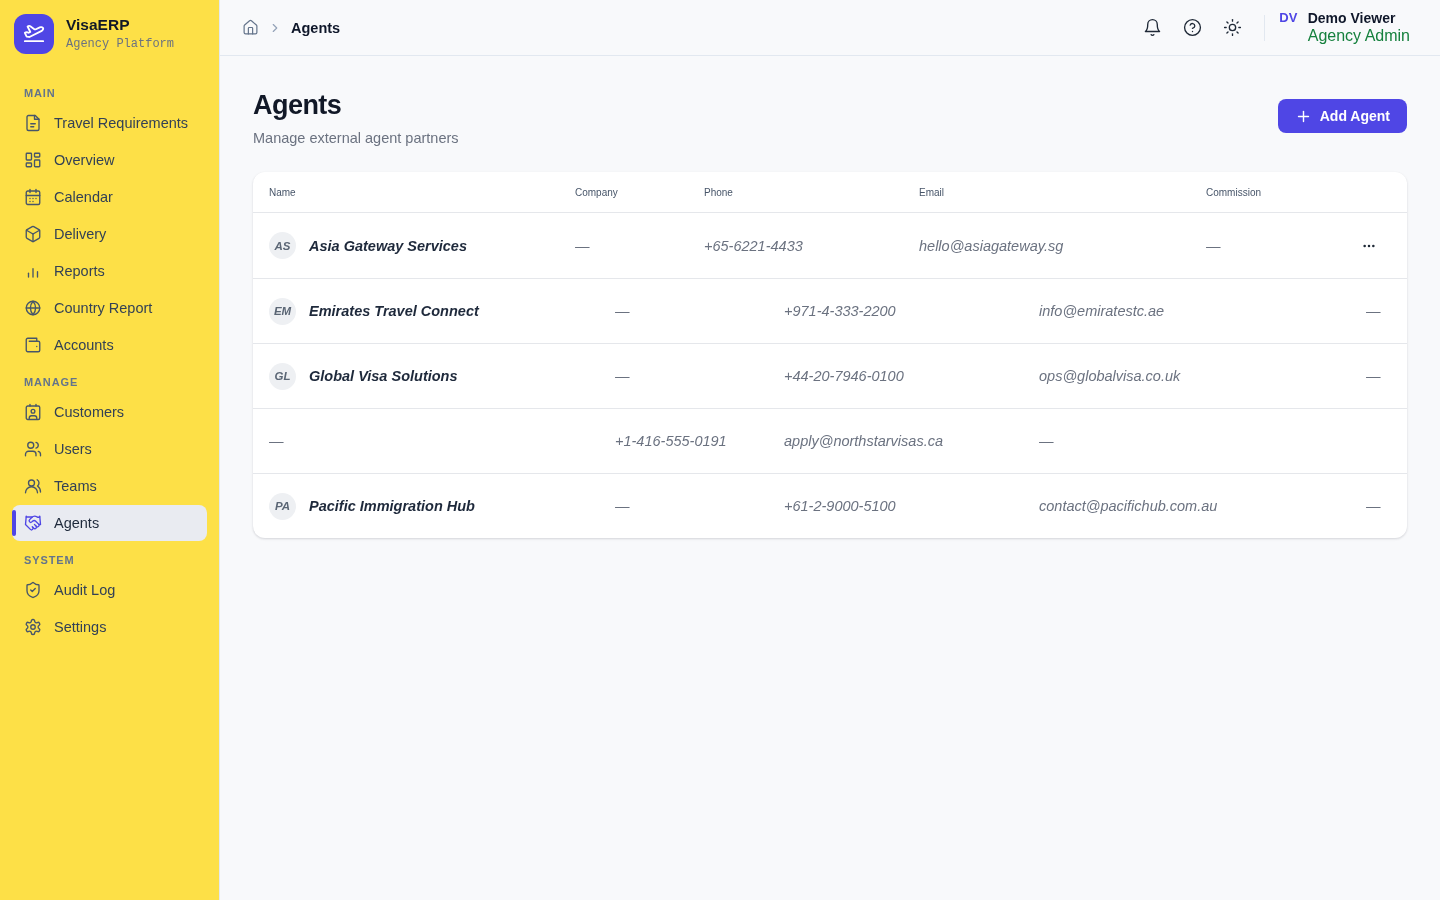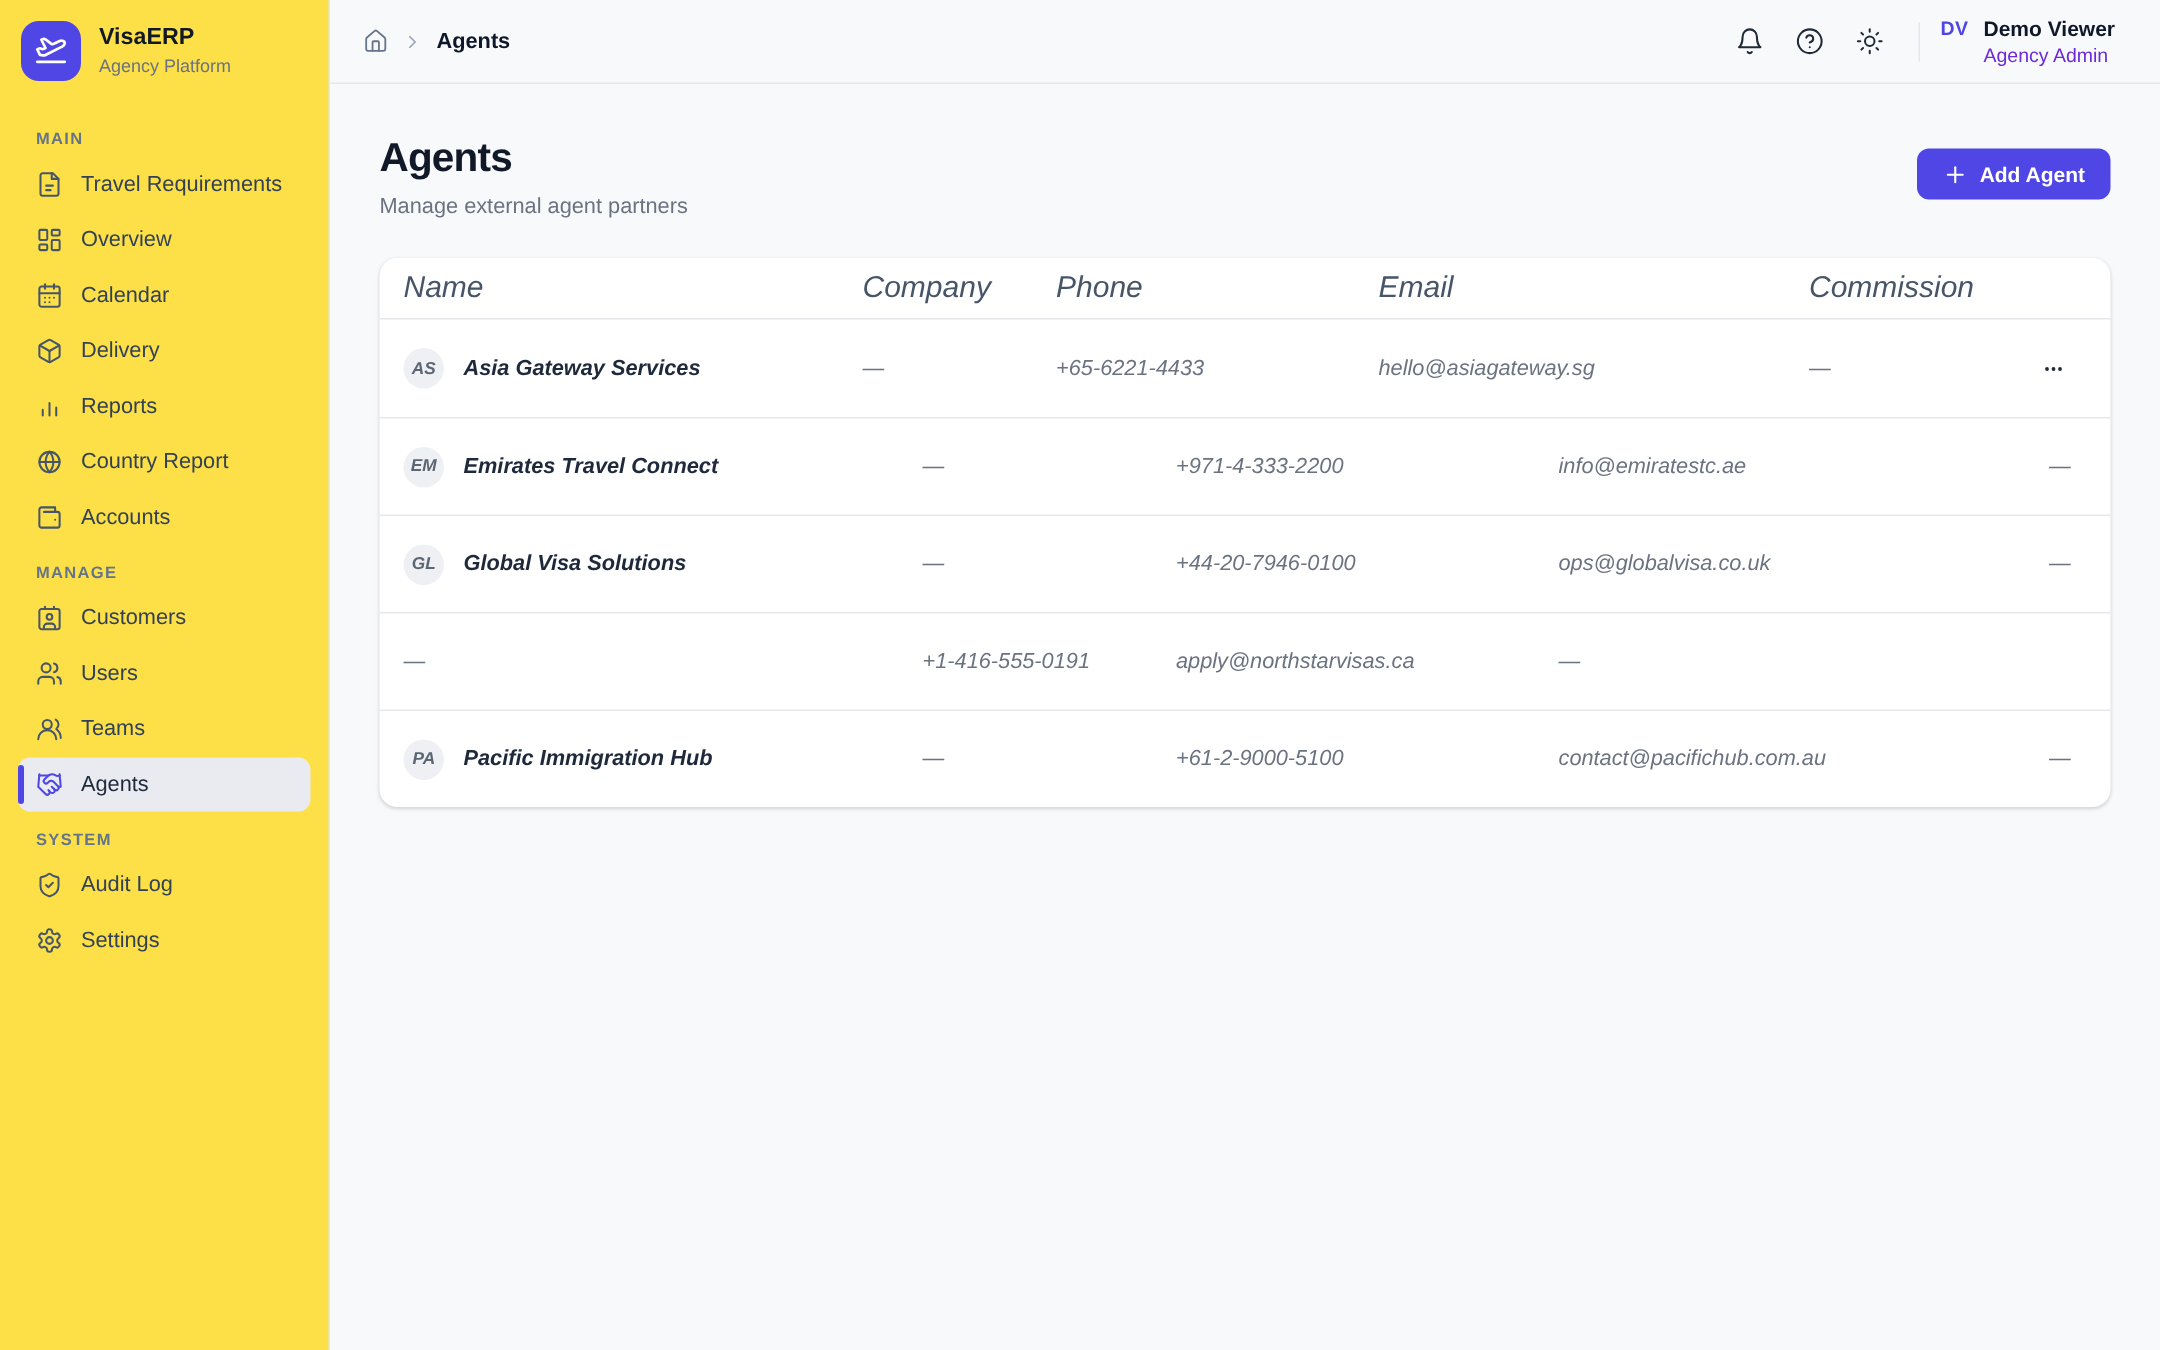--- a/index.html
+++ b/index.html
@@ -18,21 +18,21 @@
     background: #fde047;
     border-right: 1px solid #e2e8f0;
     display: flex; flex-direction: column;
   }
   .brand { display:flex; align-items:center; gap:12px; padding:14px 14px; height:67px; }
   .brand-logo {
     width:40px; height:40px; border-radius:12px; background:#4f46e5;
     display:flex; align-items:center; justify-content:center; color:#ffffff; flex:none;
   }
   .brand-name { font-size:15.5px; font-weight:700; color:#111827; line-height:1.2; }
-  .brand-sub { font-size:12px; color:#6b7280; margin-top:2px; }
+  .brand-sub { font-size:12px; color:#6b7280; margin-top:2px;font-family:Liberation Mono, monospace; }
   .nav { padding: 8px 12px; }
   .section-label {
     font-size:11px; font-weight:700; letter-spacing:.08em; text-transform:uppercase;
     color:#64748b; padding:12px 12px 6px;
   }
   .nav-item {
     position:relative; display:flex; align-items:center; gap:12px;
     padding:9px 12px; border-radius:8px; margin-bottom:1px;
     color:#334155; font-size:14.5px; font-weight:500; cursor:pointer;
   }
@@ -54,21 +54,21 @@
   .crumb-current { font-size:14.5px; font-weight:700; color:#0f172a; }
   .topbar-right { display:flex; align-items:center; }
   .icon-btn {
     width:36px; height:36px; display:flex; align-items:center; justify-content:center;
     background:transparent; border:none; border-radius:8px; color:#1f2937; cursor:pointer; margin-left:4px;
   }
   .v-divider { width:1px; height:26px; background:#e2e8f0; margin:0 14px 0 14px; }
   .user { display:flex; align-items:flex-start; gap:10px; cursor:pointer; }
   .user-initials { color:#4f46e5; font-weight:700; font-size:13px; letter-spacing:.02em; }
   .user-name { font-size:14px; font-weight:700; color:#0f172a; line-height:1.25; }
-  .user-role { font-size:13px; color:#6d28d9; }
+  .user-role { font-size:16px; color:#15803d; }
   
   .content { padding:34px 33px; flex:1; overflow:auto; }
   .page-head { display:flex; justify-content:space-between; align-items:flex-start; margin-bottom:26px; }
   .page-title { font-size:27px; font-weight:800; letter-spacing:-.02em; color:#111827; }
   .page-sub { font-size:14.5px; color:#6b7280; margin-top:9px; }
   .btn-primary {
     background:#4f46e5; color:#fff; border:none; border-radius:8px;
     height:34px; padding:0 17px; margin-top:9px;
     font-family:inherit; font-size:14px; font-weight:600;
     display:flex; align-items:center; gap:8px; cursor:pointer; flex:none;margin-left:41px;
@@ -77,21 +77,21 @@
   .card {
     background:#fff; border-radius:12px; overflow:hidden;
     box-shadow:0 1px 2px rgba(16,24,40,.06), 0 1px 3px rgba(16,24,40,.10);
   }
   .trow {
     display:grid;
     grid-template-columns: 306px 129px 215px 287px 140px 1fr;
     align-items:center; padding:0 16px;
   }
   .thead { height:41px; border-bottom:1px solid #e5e7eb; }
-  .th { font-size:20px; color:#475569; font-weight:400;font-style:italic; }
+  .th { font-size:10px; color:#475569; font-weight:400; }
   .tbody-row { height:65px;font-style:italic; }
   .tbody-row + .tbody-row { border-top:1px solid #e5e7eb;gap:40px; }
   .cell { font-size:14.5px; color:#6b7280; }
   .name-cell { display:flex; align-items:center; gap:13px; }
   .avatar {
     width:27px; height:27px; border-radius:50%; background:#eef0f3; flex:none;
     color:#5b6675; font-size:11.5px; font-weight:600;
     display:flex; align-items:center; justify-content:center;
   }
   .agent-name { color:#1e293b; font-weight:600; font-size:14.5px; }

